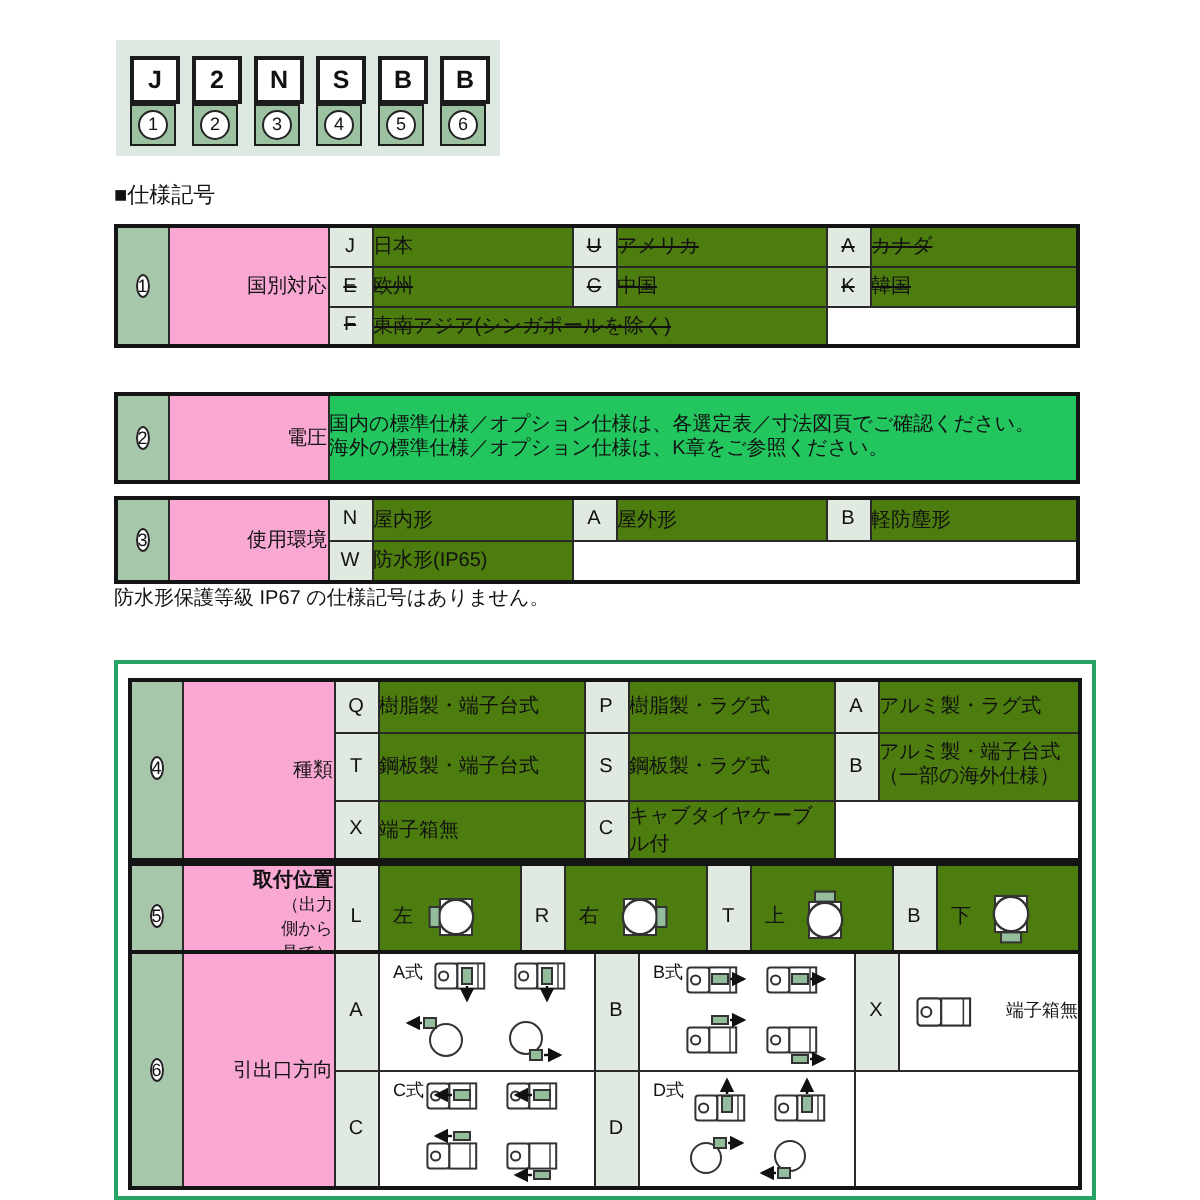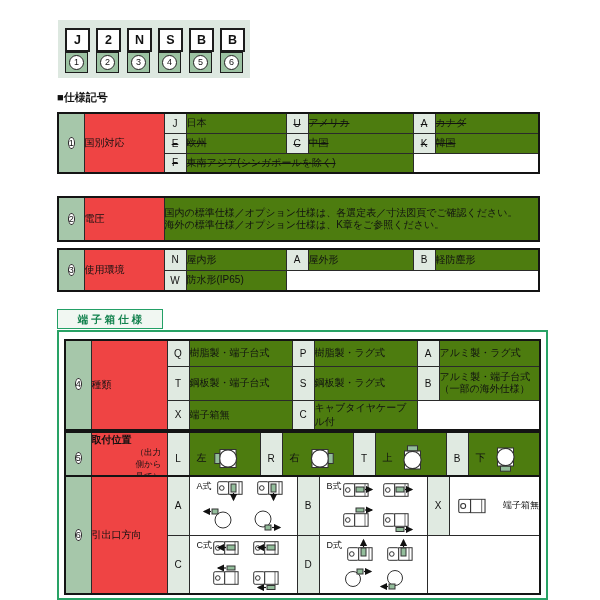--- a/index.html
+++ b/index.html
@@ -11,33 +11,33 @@
             color:#fff;font-weight:bold;font-size:11px;line-height:17px;text-align:center;
             letter-spacing:10px;text-indent:10px;}
   .code-panel{position:absolute;left:58px;top:20px;width:192px;height:58px;background:#dde8e0;}
   .lbox{position:absolute;width:21px;height:20px;background:#fff;border:2px solid #1c1c1c;
         font-weight:bold;font-size:12.5px;display:flex;align-items:center;justify-content:center;}
   .nbox{position:absolute;width:21px;height:19px;background:#9cc2a2;border:1.5px solid #1c1c1c;
         display:flex;align-items:center;justify-content:center;}
   .cn{width:13px;height:13px;border-radius:50%;background:#fff;border:1px solid #222;
       font-size:9px;line-height:13px;text-align:center;}
 
-  .heading{position:absolute;left:57px;top:90px;font-size:11px;font-weight:bold;}
+  .heading{position:absolute;left:57px;top:90px;font-size:11px;font-weight:normal;}
 
   .note{position:absolute;font-size:10px;color:#111;white-space:nowrap;}
 
   
   table.spec{position:absolute;border-collapse:collapse;table-layout:fixed;font-size:10px;
              border:2px solid #141414;}
   table.spec td{border:1.4px solid #2a2a2a;padding:0;vertical-align:middle;overflow:hidden;}
   td.n{background:#a6c7aa;text-align:center;}
-  td.lab{background:#ef4444;padding-left:7px;}
+  td.lab{background:#f9a8d4;padding-left:7px;text-align:right;}
   td.k{background:#e0eae1;text-align:center;}
   td.v{background:#4d7c0f;padding-left:7px;}
-  td.vgreen{background:#4d7c0f;padding-left:8px;line-height:1.55;}
+  td.vgreen{background:#22c55e;padding-left:8px;line-height:1.55;}
   .struck{text-decoration:line-through;}
   .sub{font-size:8.5px;display:block;margin-left:44px;}
   .vline{display:block;line-height:1.25;}
 
   
   .tbox-label{position:absolute;left:57px;top:309px;width:104px;height:18px;border:1.5px solid #23a066;
               background:#f1f7f2;color:#13824e;font-weight:bold;font-size:10.5px;letter-spacing:3px;
               text-indent:3px;text-align:center;line-height:18px;}
   .frame{position:absolute;left:57px;top:330px;width:487px;height:266px;border:2px solid #28a265;background:#fff;}
 
@@ -175,22 +175,22 @@
       <td class="v">屋外形</td>
       <td class="k">B</td>
       <td class="v">軽防塵形</td>
     </tr>
     <tr style="height:21px">
       <td class="k">W</td>
       <td class="v">防水形(IP65)</td>
     </tr>
   </tbody>
     </table>
-
-  <div class="tbox-label">端子箱仕様</div>
+  <div class="note" style="left:57px;top:292px">防水形保護等級 IP67 の仕様記号はありません。</div>
+
 
   <div class="frame">
 
     <table class="spec" style="left:5px;top:7px;width:475px;">
       <colgroup>
           <col style="width:26px">
           <col style="width:76px">
           <col style="width:22px">
           <col style="width:103px">
           <col style="width:22px">

